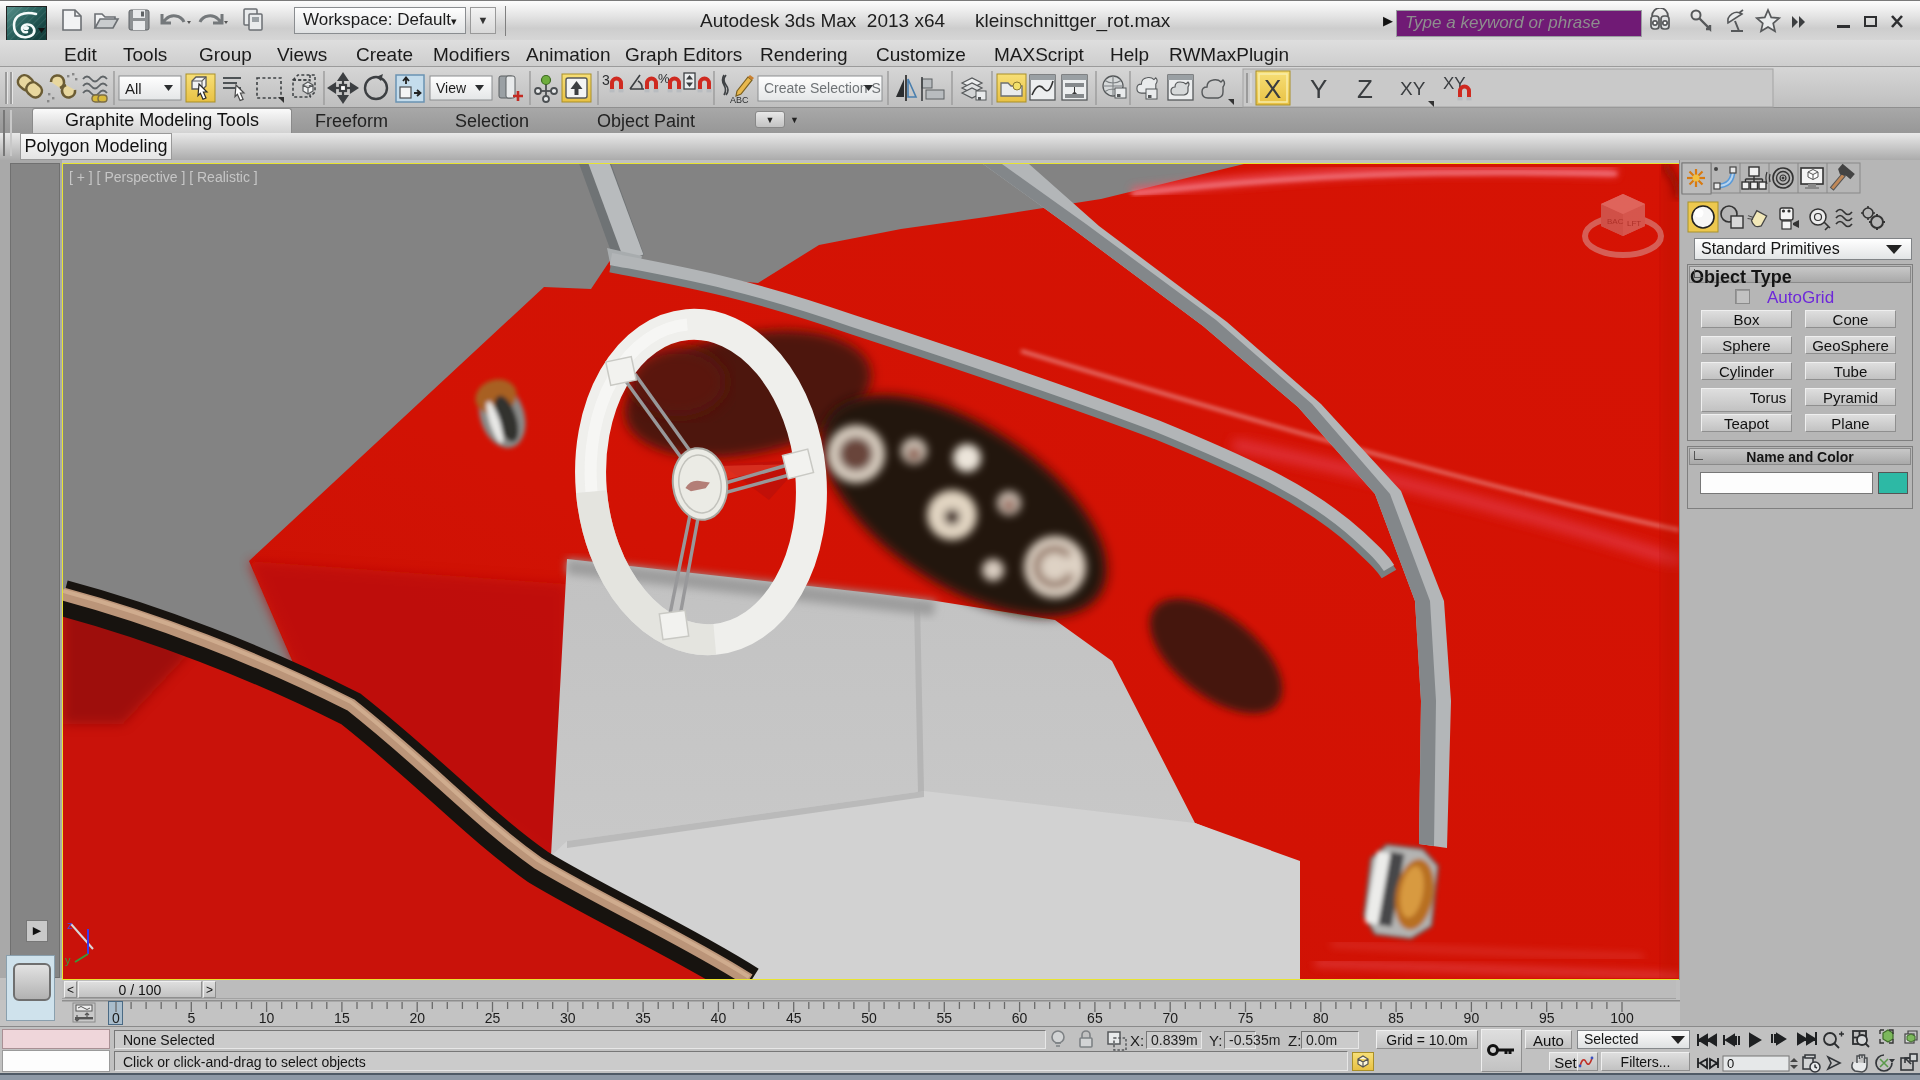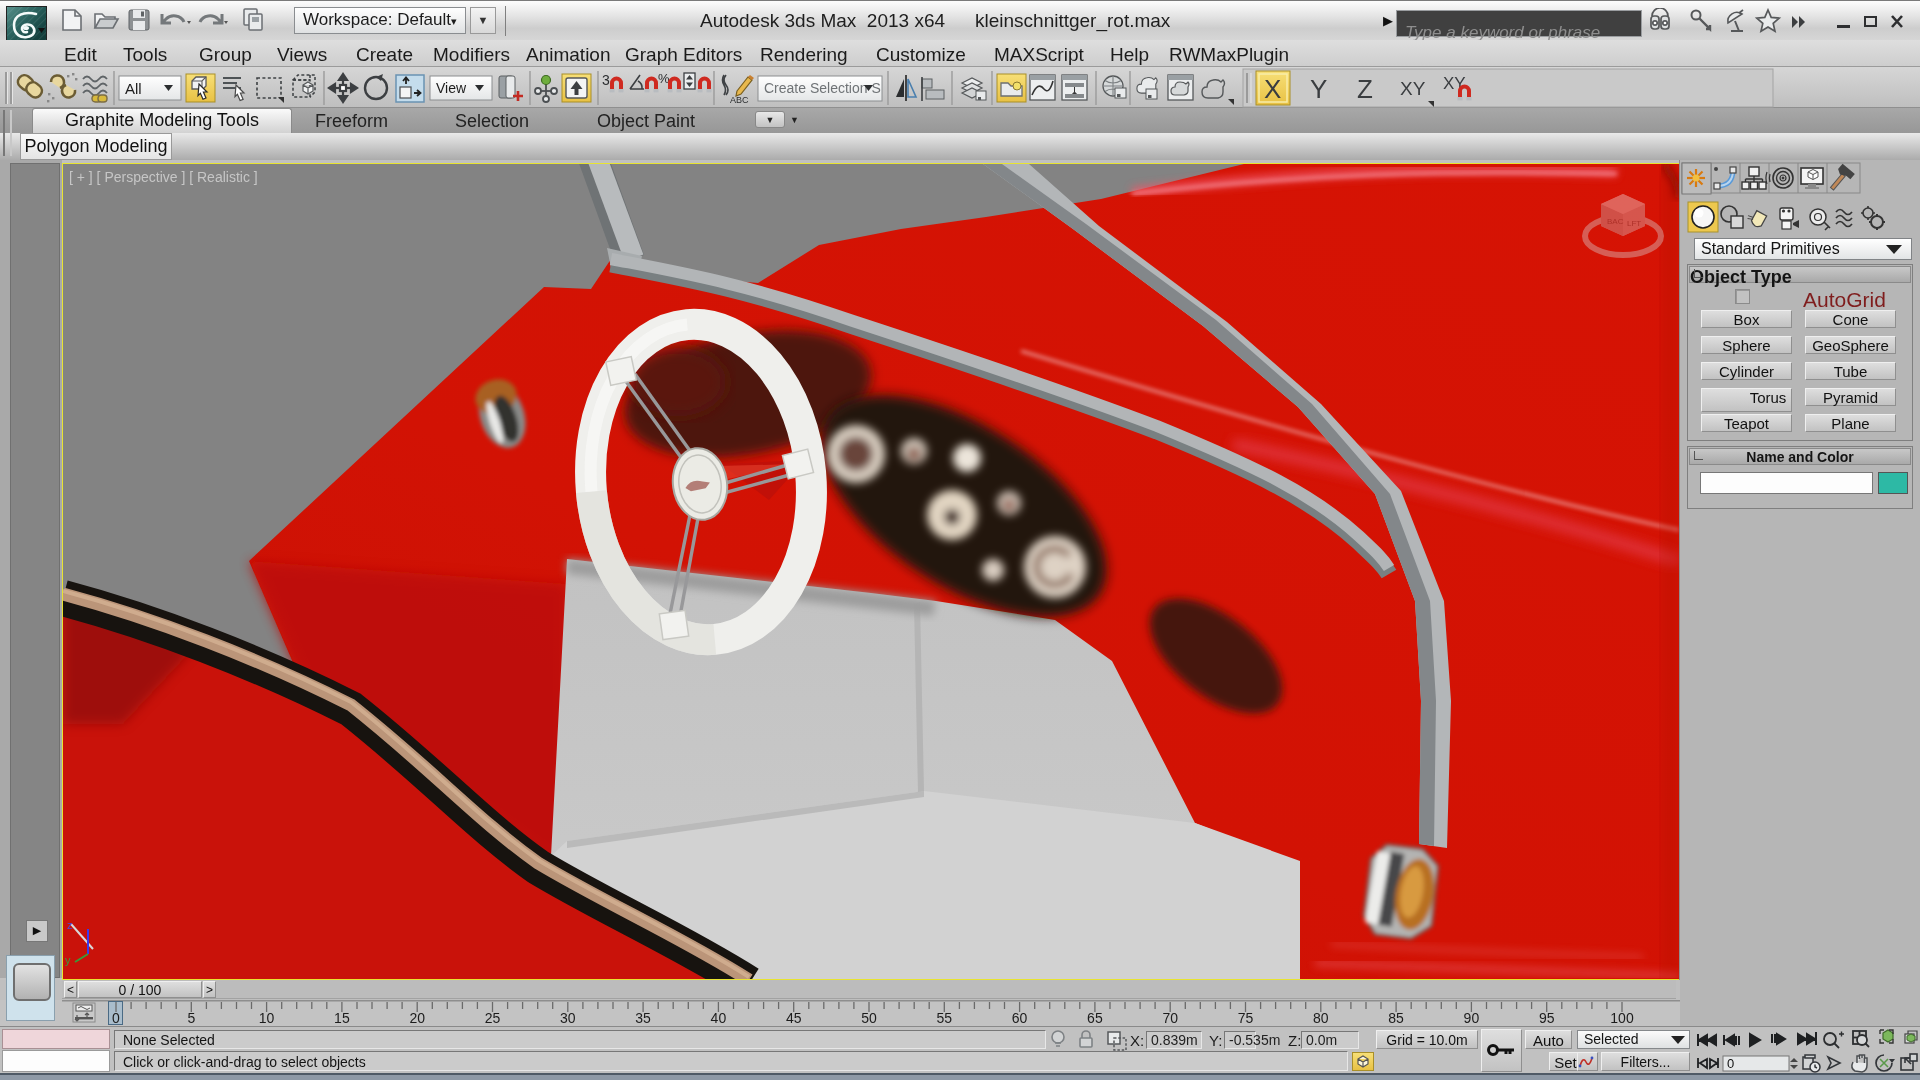--- a/index.html
+++ b/index.html
@@ -84,22 +84,22 @@
 <div class="abs" style="left:294px;top:7px;width:172px;height:27px;background:linear-gradient(#ffffff,#dfe1e2);
   border:1px solid #8a8d90;box-sizing:border-box;font-size:17px;color:#1c1c1c;padding:2px 0 0 8px;">Workspace: Default<span style="font-size:11px;">▾</span></div>
 <div class="abs" style="left:470px;top:7px;width:26px;height:27px;background:linear-gradient(#f4f4f4,#d8d8d8);
   border:1px solid #999;box-sizing:border-box;text-align:center;font-size:11px;color:#333;padding-top:6px;">▼</div>
 <div class="abs" style="left:505px;top:6px;width:1px;height:30px;background:#7f7f7f;"></div>
 
 <div class="abs" style="left:700px;top:10px;font-size:19px;color:#1e1e1e;">Autodesk 3ds Max&nbsp; 2013 x64</div>
 <div class="abs" style="left:975px;top:10px;font-size:19px;color:#1e1e1e;">kleinschnittger_rot.max</div>
 <div class="abs" style="left:1383px;top:13px;font-size:13px;color:#111;">▶</div>
 
-<div class="abs" style="left:1396px;top:10px;width:246px;height:27px;background:#404040;border:1px solid #9a9da0;
-  box-sizing:border-box;font-size:17px;font-style:italic;color:#8e8e8e;padding:12px 0 0 8px;">Type a keyword or phrase</div>
+<div class="abs" style="left:1396px;top:10px;width:246px;height:27px;background:#701a75;border:1px solid #9a9da0;
+  box-sizing:border-box;font-size:17px;font-style:italic;color:#8e8e8e;padding:2px 0 0 8px;">Type a keyword or phrase</div>
 
 <svg class="abs" style="left:1648px;top:8px;" width="272px" height="28" viewBox="0 0 272 28">
   <g stroke="#56585a" stroke-width="1.7" fill="#dfe1e2">
     <rect x="3" y="8" width="8" height="13" rx="3"></rect>
       <rect x="13" y="8" width="8" height="13" rx="3"></rect>
     <path d="M4 8 a8 8 0 0 1 16 0" fill="none"></path>
     <circle cx="7" cy="15" r="2.2" fill="#fff"></circle>
       <circle cx="17" cy="15" r="2.2" fill="#fff"></circle>
   </g>
   <g transform="translate(42,0)" stroke="#56585a" fill="none">
@@ -648,21 +648,21 @@
 
 <div class="abs" style="left:1694px;top:238px;width:218px;height:22px;background:linear-gradient(#ffffff,#e2e4e5);
   border:1px solid #808386;box-sizing:border-box;font-size:16px;color:#141414;padding:1px 0 0 6px;">Standard Primitives</div>
 <div class="abs" style="left:1886px;top:245px;width:0;height:0;border-left:8px solid transparent;border-right:8px solid transparent;border-top:9px solid #222;"></div>
 
 <div class="abs" style="left:1687px;top:264px;width:226px;height:177px;border:1px solid #7f7f7f;box-sizing:border-box;"></div>
 <div class="abs" style="left:1689px;top:266px;width:222px;height:17px;background:linear-gradient(#c8c8c8,#a9a9a9);
   border:1px solid #8a8a8a;box-sizing:border-box;text-align:left;font-size:18px;font-weight:bold;color:#141414;">Object Type</div>
 <div class="abs" style="left:1694px;top:269px;width:8px;height:8px;border:1px solid #555;border-top:none;border-right:none;"></div>
 <div class="abs" style="left:1735px;top:289px;width:13px;height:13px;background:#c2c2c2;border:1px solid #8b8b8b;box-shadow:inset 1px 1px 0 #999;"></div>
-<div class="abs" style="left:1767px;top:288px;font-size:21px;color:#7f1d1d;margin-left:36px;">AutoGrid</div>
+<div class="abs" style="left:1767px;top:288px;font-size:17px;color:#6d28d9;">AutoGrid</div>
 <div class="abs btn" style="left:1701px;top:310px;width:91px;height:18px;">Box</div>
 <div class="abs btn" style="left:1805px;top:310px;width:91px;height:18px;">Cone</div>
 <div class="abs btn" style="left:1701px;top:336px;width:91px;height:18px;">Sphere</div>
 <div class="abs btn" style="left:1805px;top:336px;width:91px;height:18px;">GeoSphere</div>
 <div class="abs btn" style="left:1701px;top:362px;width:91px;height:18px;">Cylinder</div>
 <div class="abs btn" style="left:1805px;top:362px;width:91px;height:18px;">Tube</div>
 <div class="abs btn" style="left:1701px;top:388px;width:91px;height:24px;padding-left:43px;">Torus</div>
 <div class="abs btn" style="left:1805px;top:388px;width:91px;height:18px;">Pyramid</div>
 <div class="abs btn" style="left:1701px;top:414px;width:91px;height:18px;">Teapot</div>
 <div class="abs btn" style="left:1805px;top:414px;width:91px;height:18px;">Plane</div>

